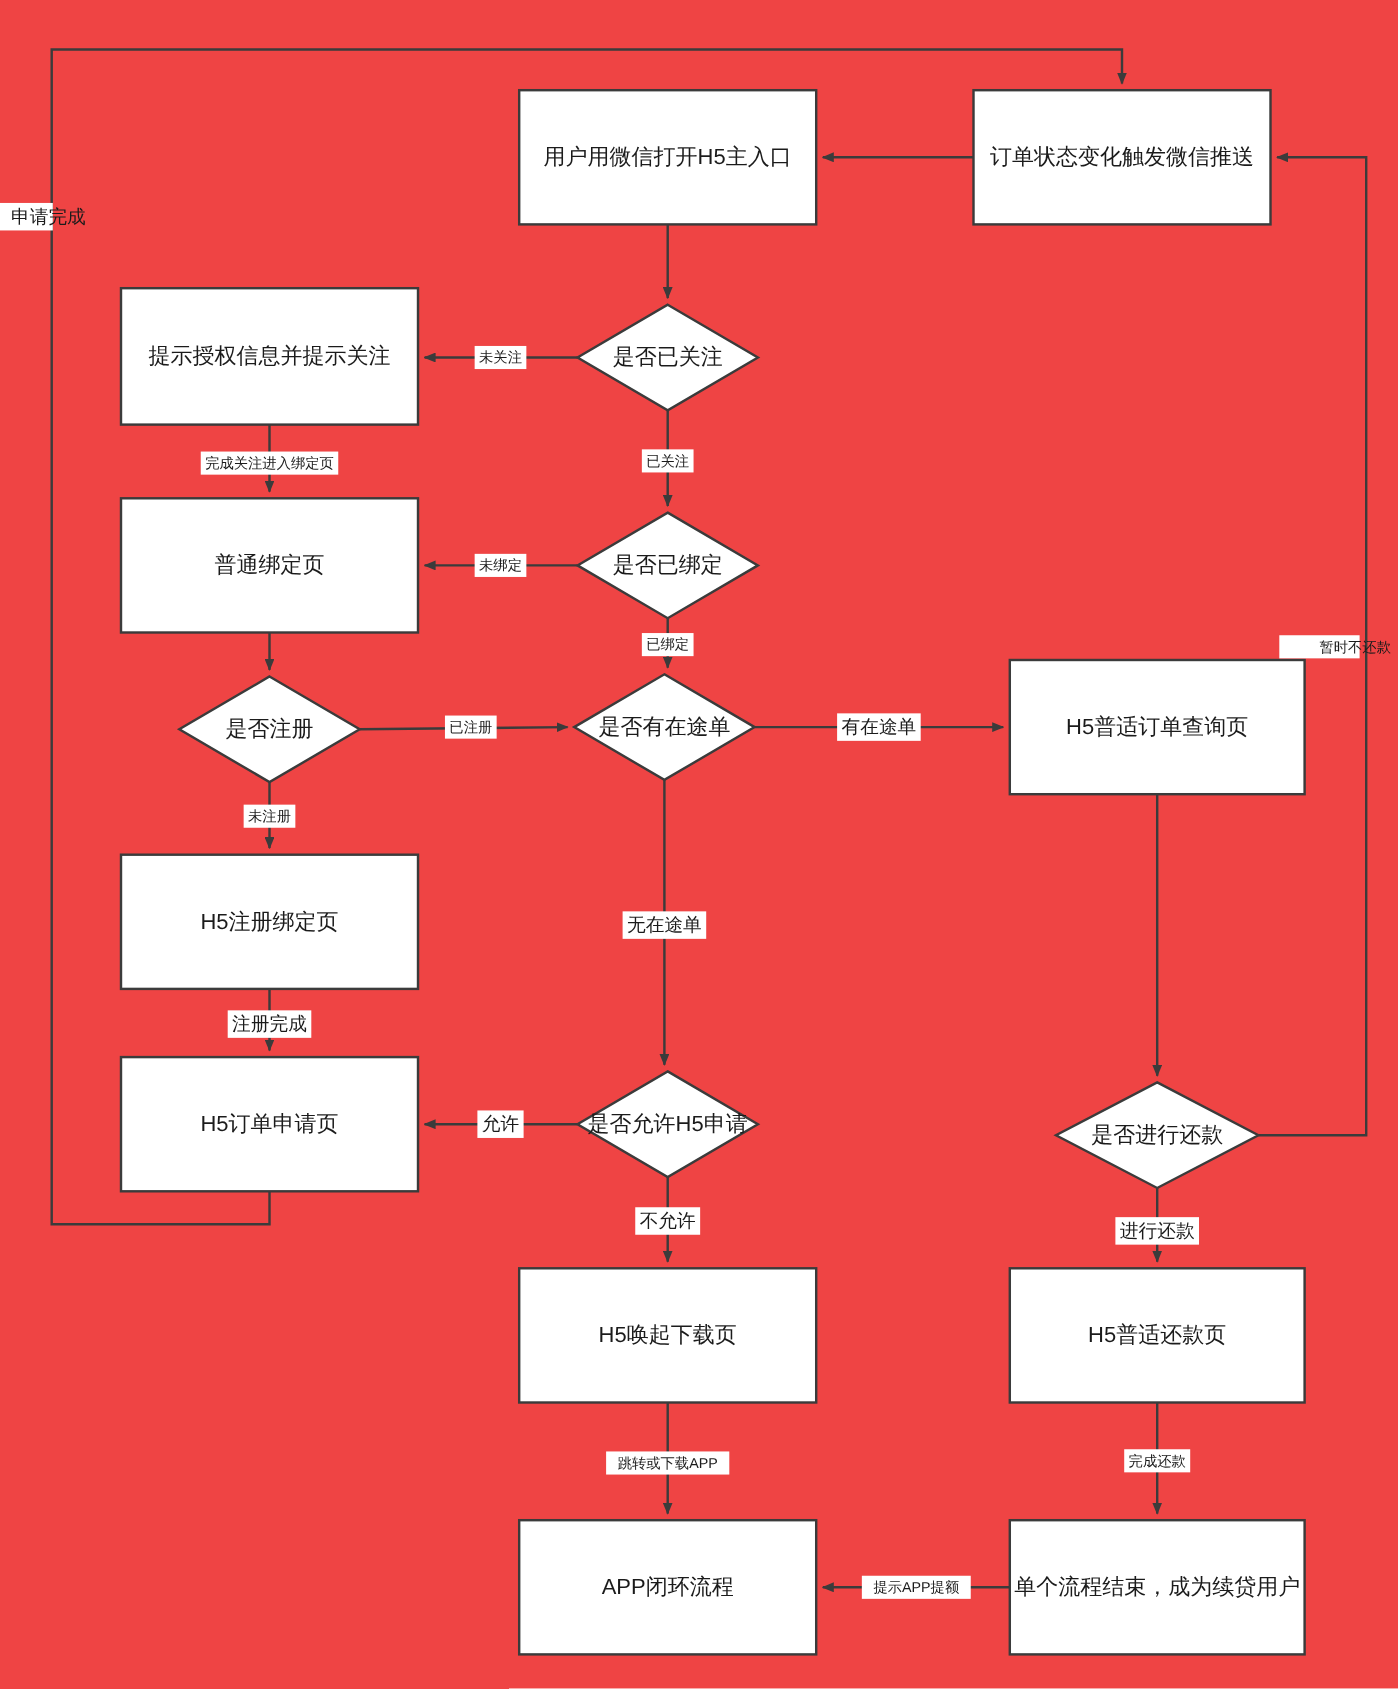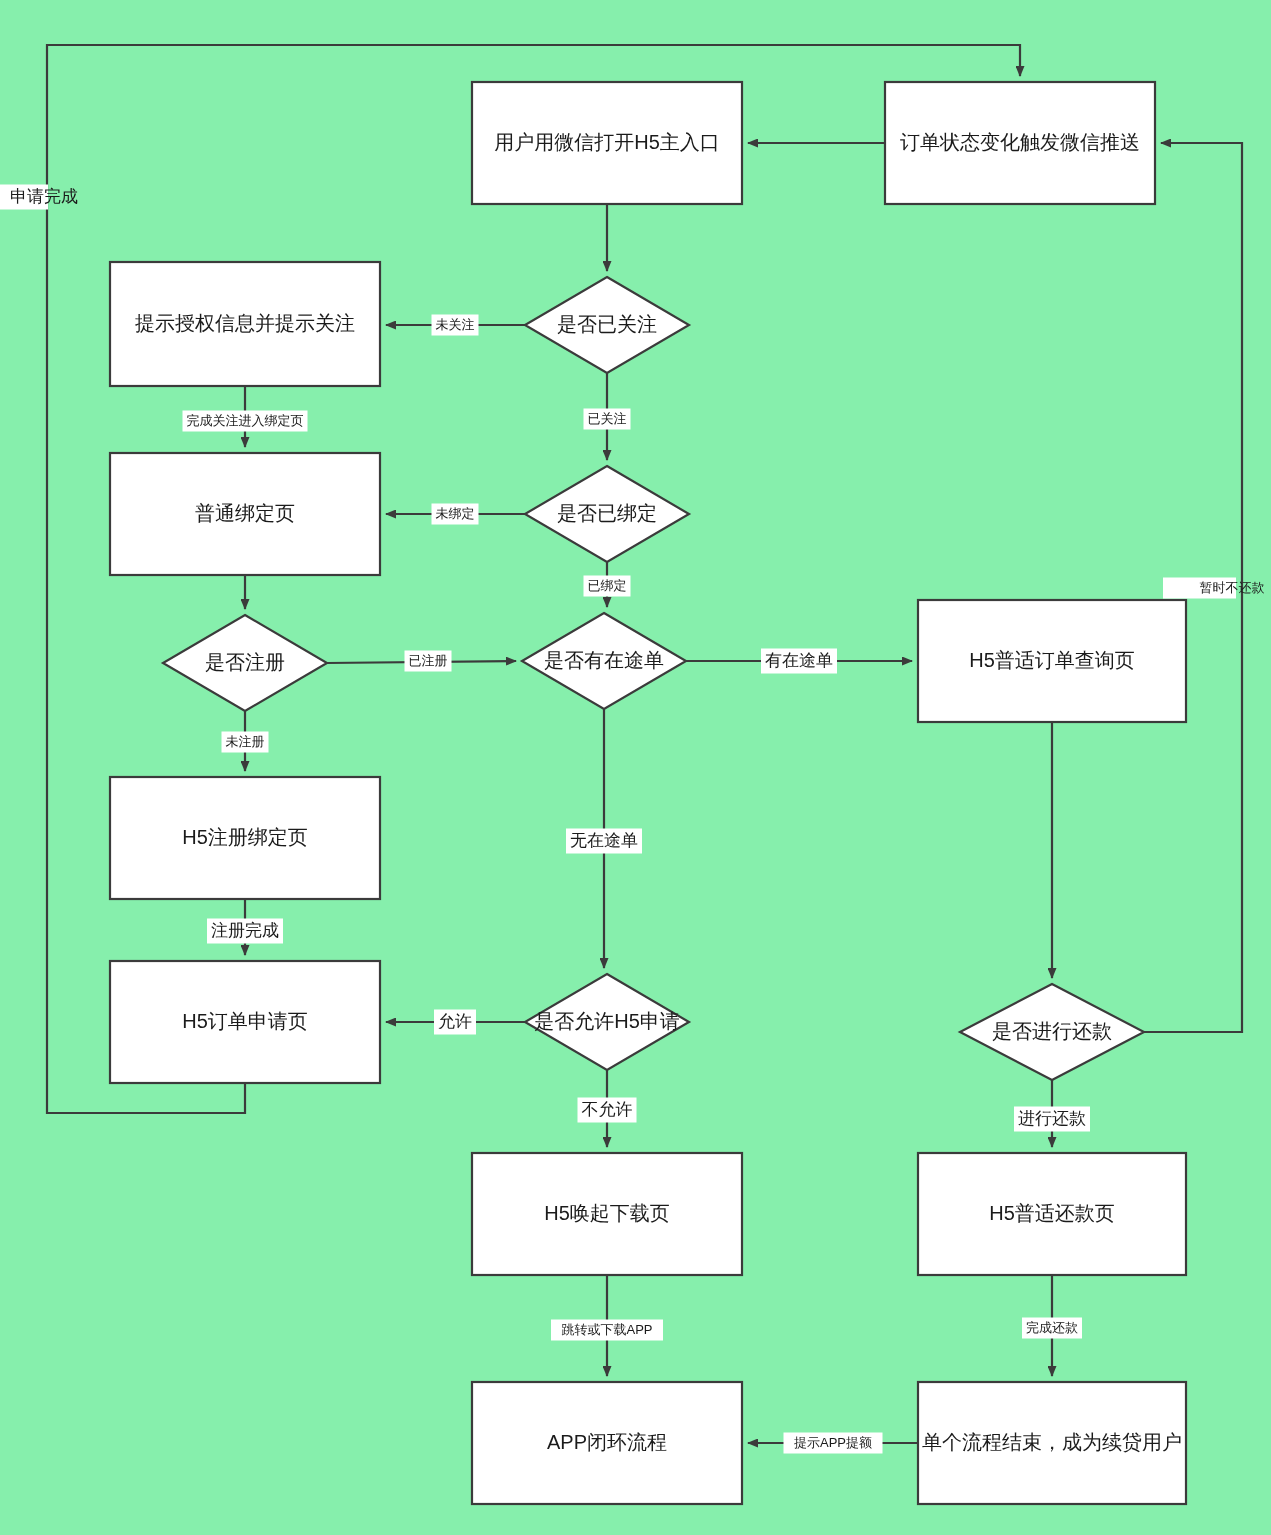--- a/index.html
+++ b/index.html
@@ -1,17 +1,17 @@
 <!DOCTYPE html>
 <html><head>
 <meta charset="utf-8">
 <style>
   html,body{margin:0;padding:0;background:#ffffff;}
   body{font-family:"Liberation Sans","DejaVu Sans",sans-serif;}
-  #canvas{position:relative;width:1271px;height:1535px;background:#86efac;overflow:hidden;}
+  #canvas{position:relative;width:1271px;height:1535px;background:#ef4444;overflow:hidden;}
   svg.layer{position:absolute;left:0;top:0;width:1271px;height:1535px;}
   .shape{fill:#ffffff;stroke:#3b3b3b;stroke-width:2.2;}
   .edge{fill:none;stroke:#3b3b3b;stroke-width:2.2;}
   .nodelabel{font-family:"Liberation Sans","DejaVu Sans",sans-serif;font-size:20px;fill:#1b1b1b;
              text-anchor:middle;dominant-baseline:middle;}
   .edgelabel{font-family:"Liberation Sans","DejaVu Sans",sans-serif;font-size:13px;fill:#1b1b1b;
              text-anchor:middle;dominant-baseline:middle;}
   .edgelabel.big{font-size:17px;}
   .lblbg{fill:#ffffff;}
 </style>

